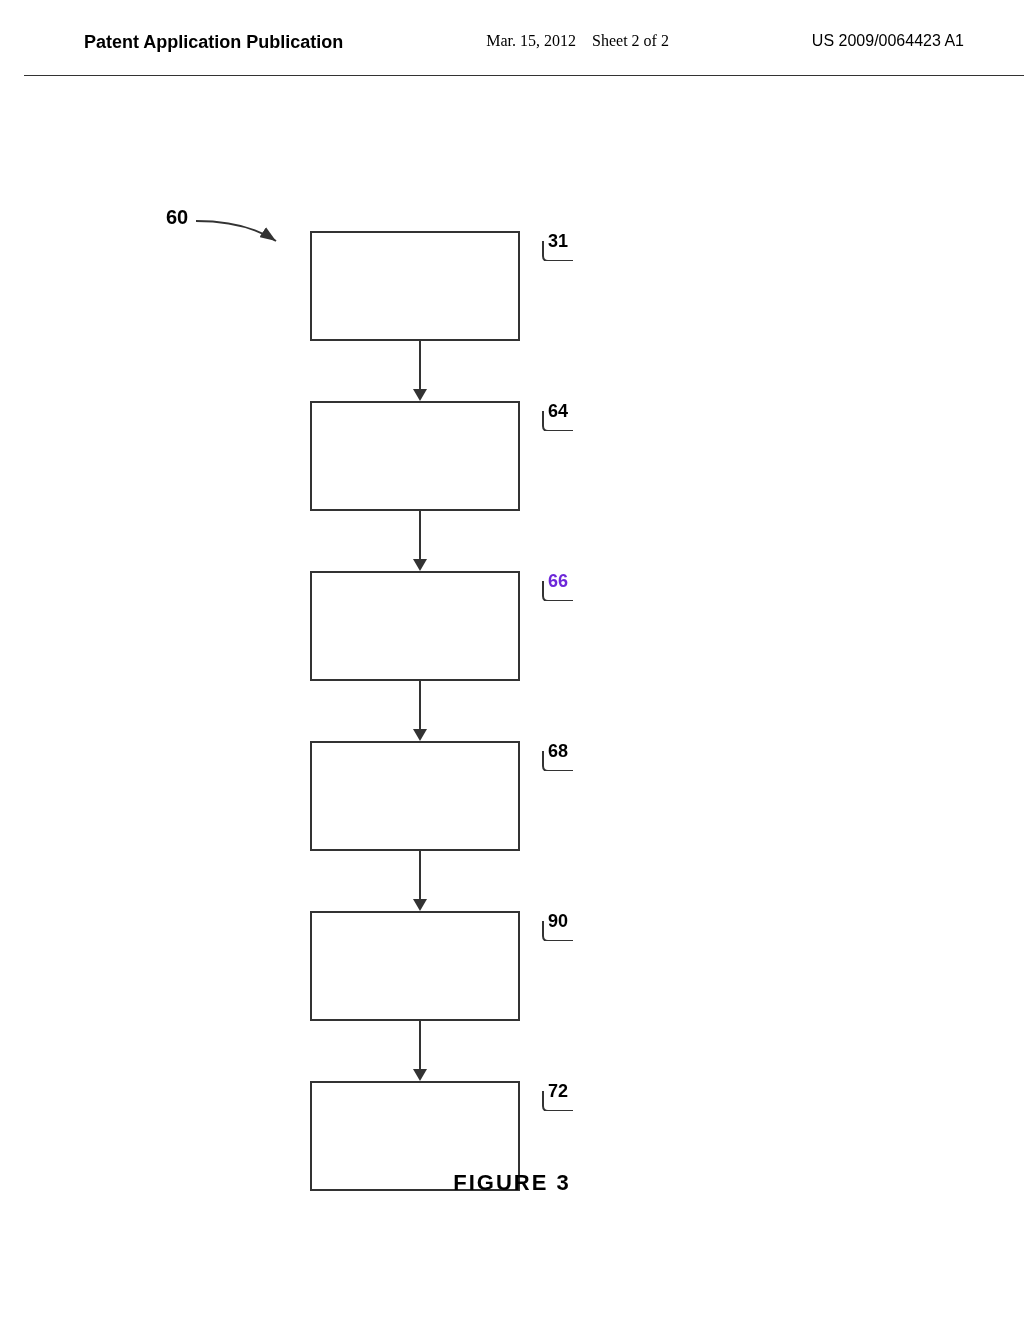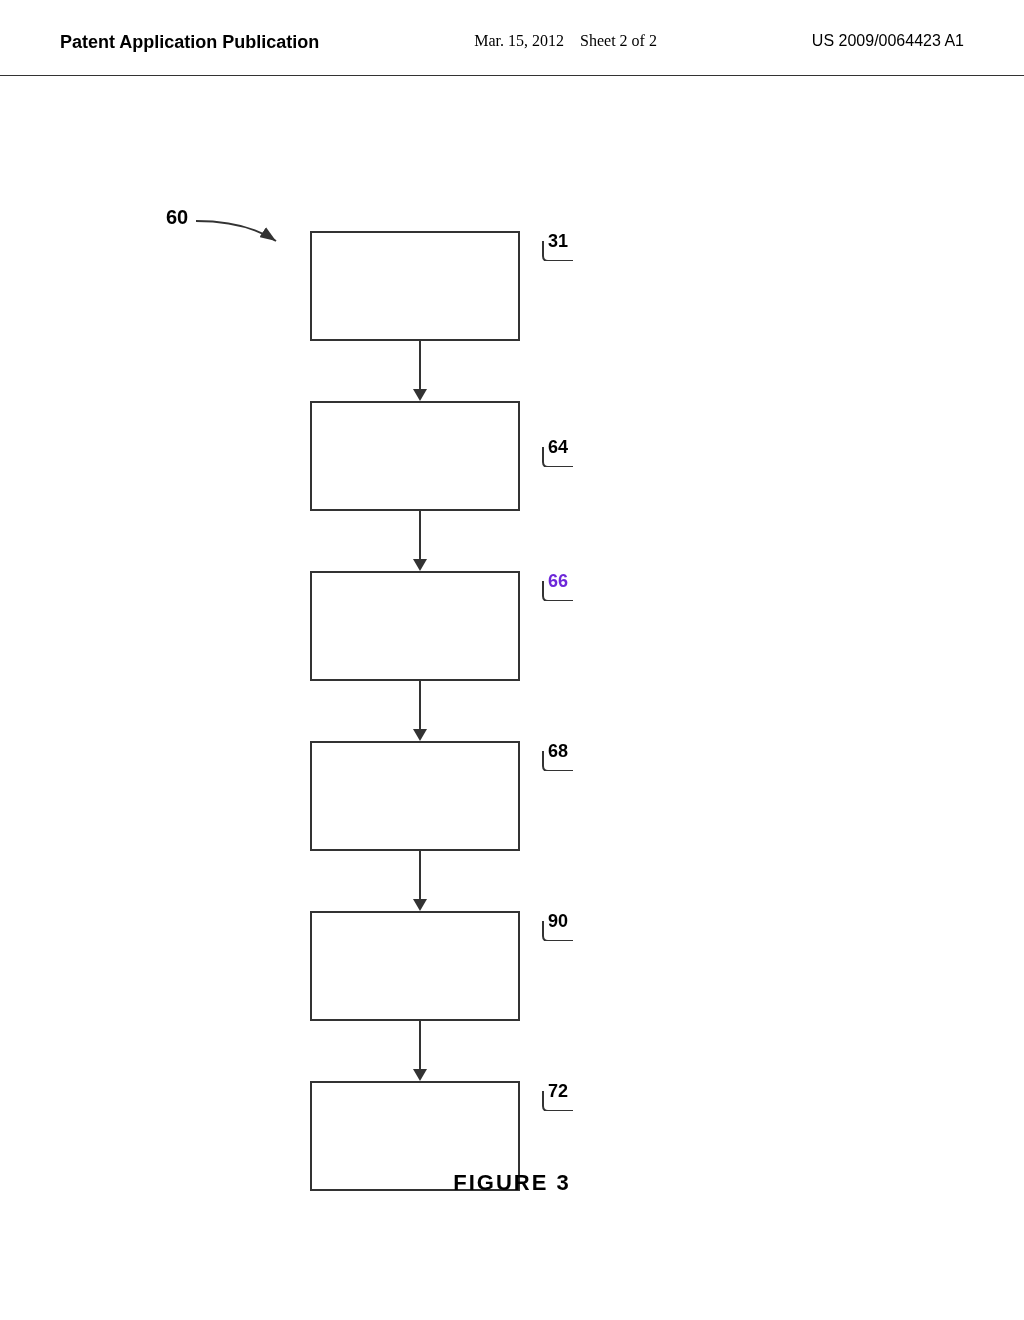--- a/index.html
+++ b/index.html
@@ -16,20 +16,21 @@
       position: relative;
       overflow: hidden;
     }
 
     .page-header {
       display: flex;
       justify-content: space-between;
       align-items: flex-start;
       padding: 30px 60px 20px 60px;
       border-bottom: 1px solid #333;
+      margin-left: 24px;
     }
 
     .header-left {
       font-size: 18px;
       font-weight: bold;
       color: #000;
       line-height: 1.4;
     }
 
     .header-center {
@@ -120,21 +121,21 @@
   </div>
 
   <div style="position:absolute; top:265px; left:413px; display:flex; flex-direction:column; align-items:center;">
     <div style="width:2px; height:48px; background:#333;"></div>
     <div style="width:0; height:0; border-left:7px solid transparent; border-right:7px solid transparent; border-top:12px solid #333;"></div>
   </div>
 
   <div class="flow-box" style="top:325px; left:310px; height:110px;">
   </div>
 
-  <div style="position:absolute; top:330px; left:538px; font-size:18px; font-weight:bold; color:#000;margin-top:36px;">
+  <div style="position:absolute; top:330px; left:538px; font-size:18px; font-weight:bold; color:#000;">
     <svg width="40" height="25">
       <path d="M 5 5 L 5 20 Q 5 25 10 25 L 35 25" stroke="#333" stroke-width="2" fill="none"></path>
     </svg>
     <span style="position:absolute; top:-5px; left:10px;">64</span>
   </div>
 
   <div style="position:absolute; top:435px; left:413px; display:flex; flex-direction:column; align-items:center;">
     <div style="width:2px; height:48px; background:#333;"></div>
     <div style="width:0; height:0; border-left:7px solid transparent; border-right:7px solid transparent; border-top:12px solid #333;"></div>
   </div>

